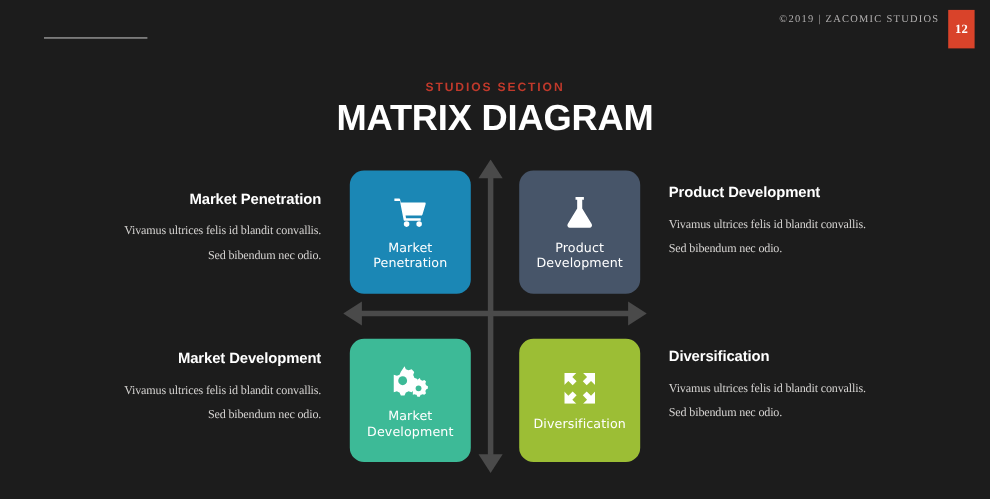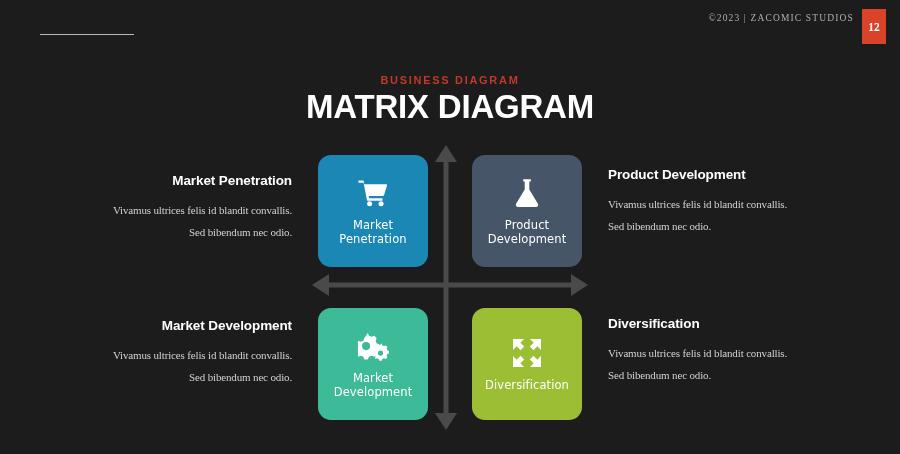--- a/index.html
+++ b/index.html
@@ -151,25 +151,25 @@
     line-height: 22px;
     font-family: "Liberation Serif", serif;
     letter-spacing: -0.15px;
   }
 </style>
 </head>
 <body>
 
 <div class="top-rule"></div>
 
-<div class="credit">©2023 | ZACOMIC STUDIOS</div>
+<div class="credit">©2019 | ZACOMIC STUDIOS</div>
 
 <div class="page-badge">12</div>
 
-<div class="eyebrow">BUSINESS DIAGRAM</div>
+<div class="eyebrow">STUDIOS SECTION</div>
 <div class="main-title">MATRIX DIAGRAM</div>
 
 <div class="matrix">
 
   <svg class="axis axis-v" width="24" height="285" viewBox="0 0 24 285">
     <rect x="9.5" y="16" width="5" height="253" fill="#4a4a4a"></rect>
     <polygon points="12,0 23,17 1,17" fill="#4a4a4a"></polygon>
     <polygon points="12,285 23,268 1,268" fill="#4a4a4a"></polygon>
   </svg>
 

